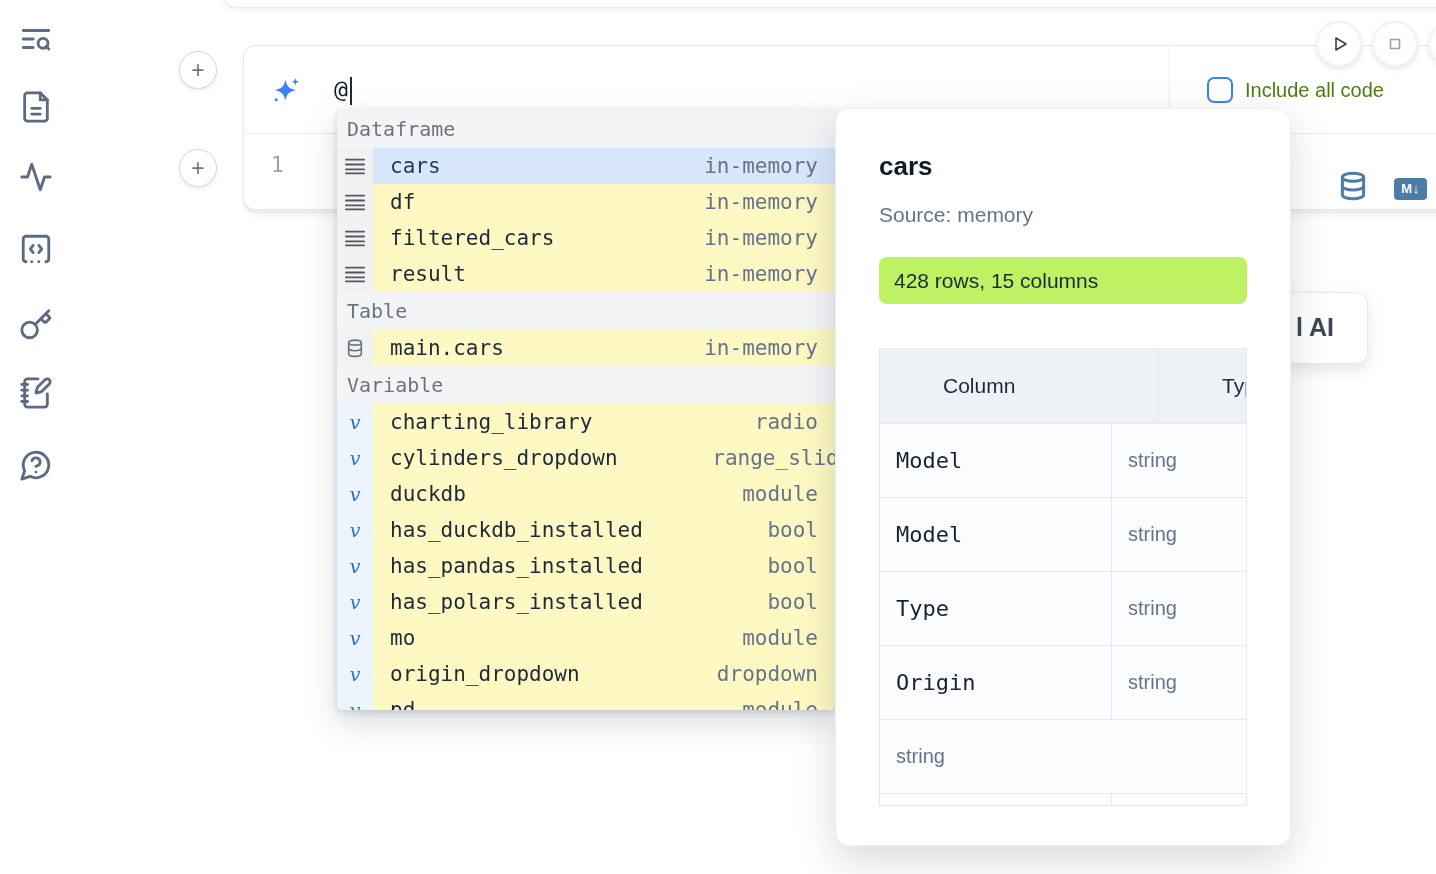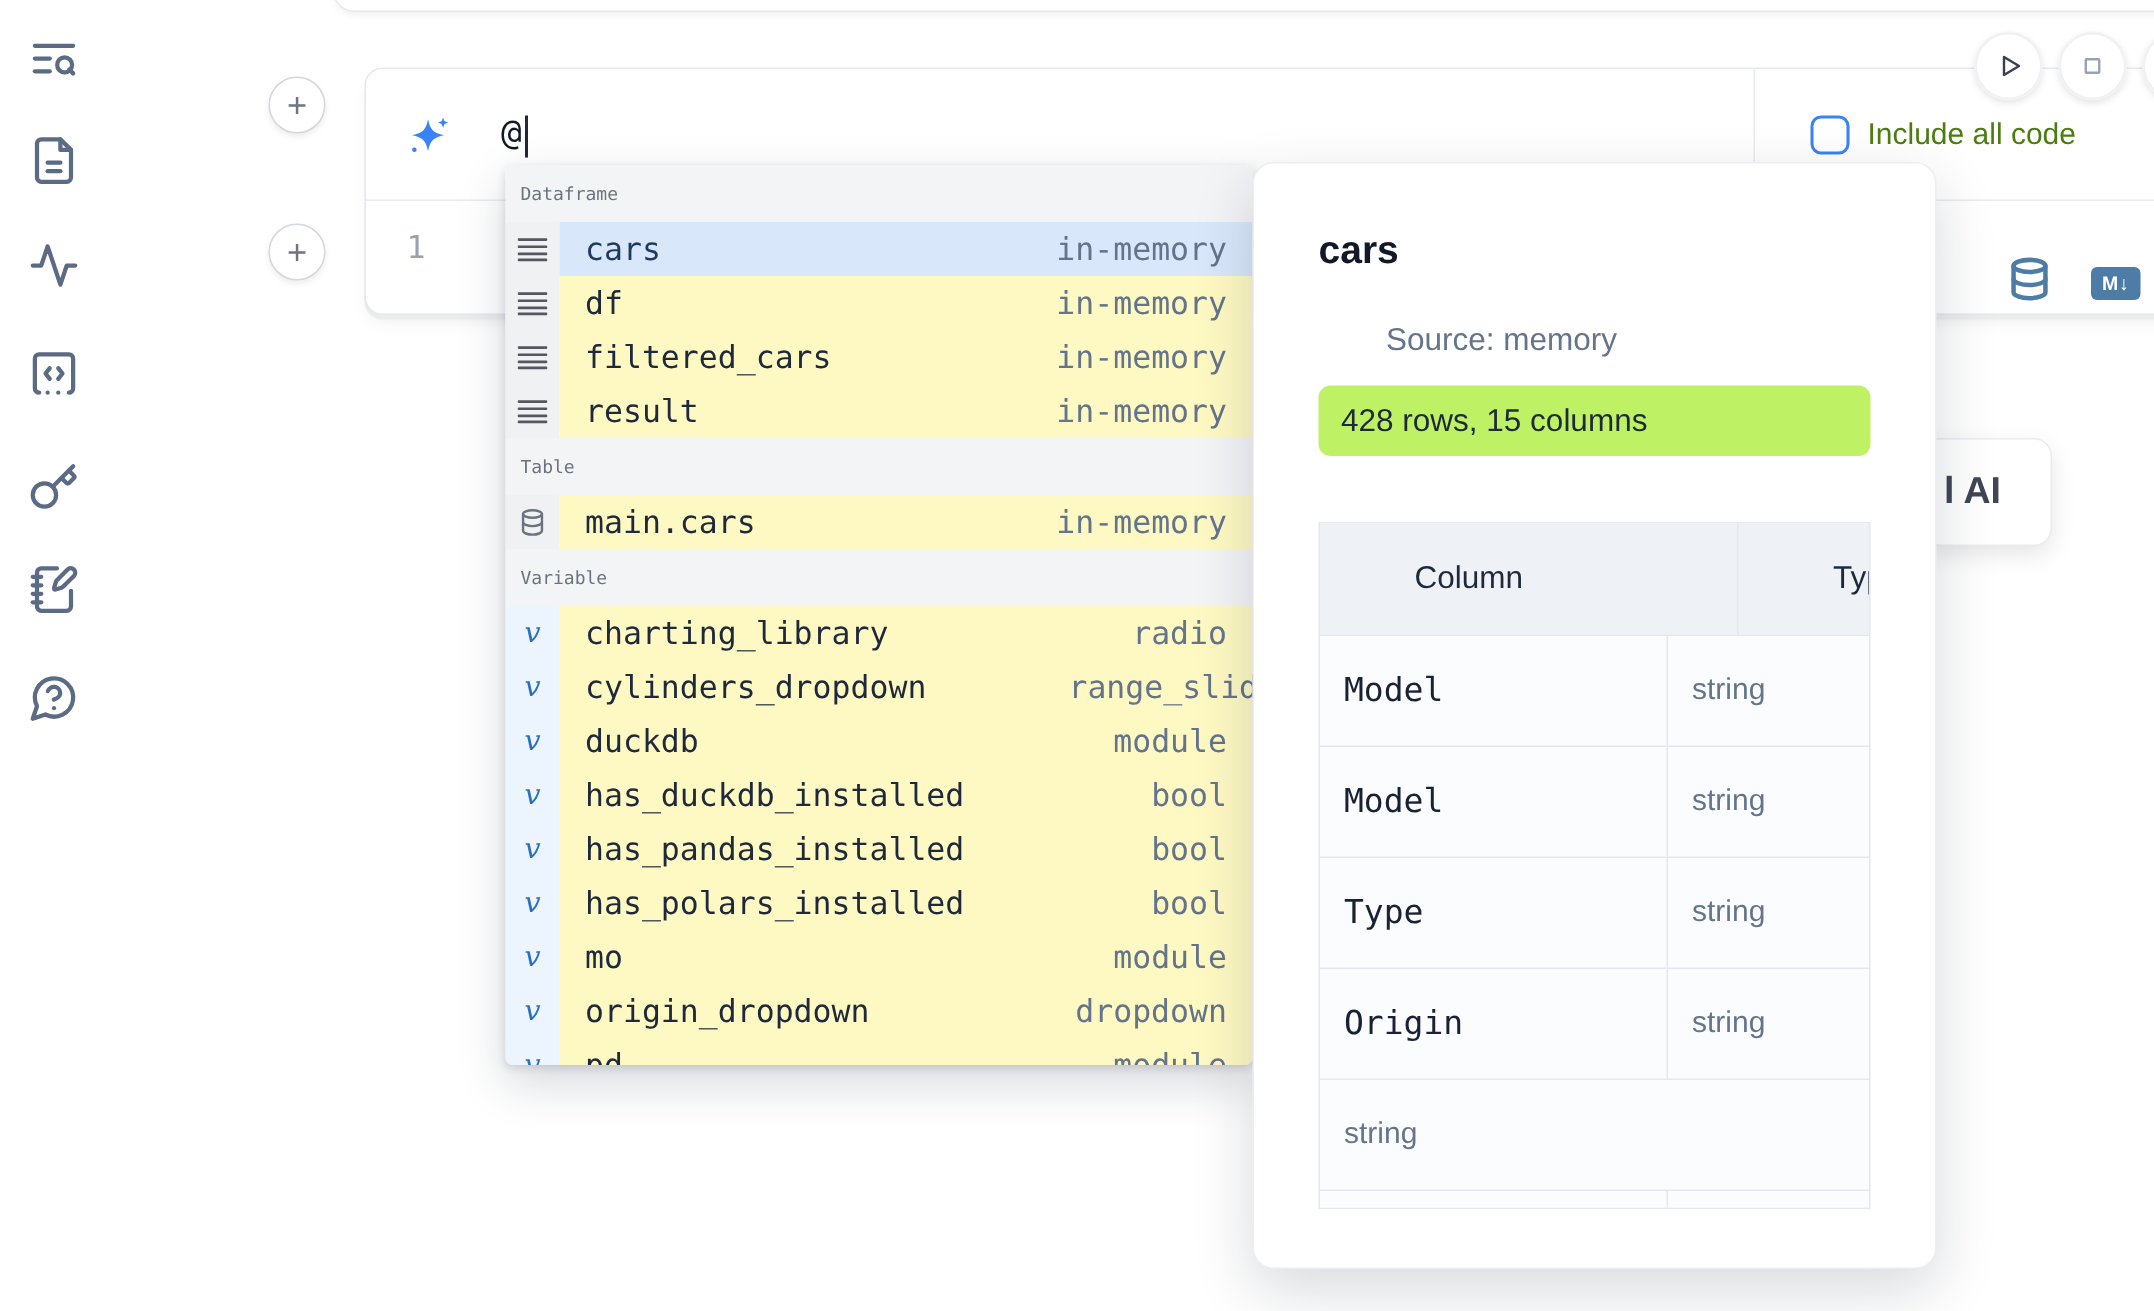--- a/index.html
+++ b/index.html
@@ -39,21 +39,21 @@
 
   
   .round-btn { position:absolute; top:22px; width:44px; height:44px; border-radius:50%; background:#fff;
     border:1px solid #eef0f2; box-shadow:0 0 0 1px #f3f4f6, 0 2px 6px rgba(0,0,0,0.14); cursor:pointer; padding:0; }
   .round-btn svg { width:24px; height:24px; display:block; margin:auto; }
 
   
   .popup { position:absolute; left:337px; top:110px; width:498px; height:600px; background:#fff; border-radius:5px;
     box-shadow:0 2px 6px rgba(30,41,59,0.15), 0 12px 32px rgba(30,41,59,0.18);
     overflow:hidden; z-index:20; font-family:"DejaVu Sans Mono", monospace; font-size:21px; }
-  .p-hdr { height:38px; line-height:38px; background:#f3f4f6; color:#6b7280; padding-left:10px; font-size:12px; }
+  .p-hdr { height:38px; line-height:38px; background:#f3f4f6; color:#6b7280; padding-left:10px; font-size:20px; }
   .p-item { display:flex; height:36px; cursor:pointer; }
   .p-gutter { width:36px; flex:none; background:#f0f1f3; display:flex; align-items:center; justify-content:center; }
   .p-gutter.blue { background:#ecf4fd; }
   .p-gutter svg { display:block; }
   .v-glyph { font-family:"DejaVu Serif", serif; font-style:italic; font-size:19px; color:#2b6fbe; }
   .p-main { flex:1; display:flex; align-items:center; padding:0 17px; background:#fef9c3; min-width:0; }
   .p-item.sel .p-main { background:#d8e8fa; }
   .p-name { color:#1e293b; white-space:nowrap; }
   .p-item.sel .p-name { color:#1e3a5f; }
   .p-type { margin-left:auto; color:#64748b; white-space:nowrap; }
@@ -61,21 +61,21 @@
 
   
   .ai-card { position:absolute; left:1282px; top:292px; width:86px; height:72px; background:#fff;
     border:1px solid #e9ebef; border-radius:12px; box-shadow:0 6px 16px rgba(0,0,0,0.10); z-index:25; cursor:pointer; }
   .ai-card span { position:absolute; left:13px; top:20px; font-size:25px; font-weight:bold; color:#3f4756; }
 
   
   .panel { position:absolute; left:835px; top:108px; width:456px; height:738px; background:#fff; border:1px solid #edeef2;
     border-radius:14px; box-shadow:0 14px 40px rgba(15,23,42,0.16); z-index:30; }
   .pv-title { position:absolute; left:43px; top:42px; font-size:26px; font-weight:bold; color:#111827; }
-  .pv-source { position:absolute; left:43px; top:106px; font-size:21px; color:#64748b;margin-left:45px; }
+  .pv-source { position:absolute; left:43px; top:94px; font-size:21px; color:#64748b; }
   .pv-pill { position:absolute; left:43px; top:148px; width:368px; height:47px; background:#bef264; border-radius:8px;
     line-height:47px; padding-left:15px; font-size:21px; color:#1e2a3a; }
   .t-wrap { position:absolute; left:43px; top:239px; width:368px; height:458px; border:1px solid #e4e8ee; overflow:hidden; background:#fbfcfe; }
   .t-head { display:flex; height:74px; background:#eef2f7; }
   .t-row { display:flex; height:74px; border-top:1px solid #e4e8ee; background:#fbfcfe; }
   .t-row.partial { height:40px; }
   .t-c1 { width:232px; flex:none; display:flex; align-items:center; padding-left:16px; border-right:1px solid #e4e8ee; }
   .t-c2 { flex:1; display:flex; align-items:center; padding-left:16px; }
   .t-head .t-c1, .t-head .t-c2 { font-size:21px; color:#1e293b;margin-left:47px; }
   .t-row .t-c1 { font-family:"DejaVu Sans Mono", monospace; font-size:22px; color:#182234; }

